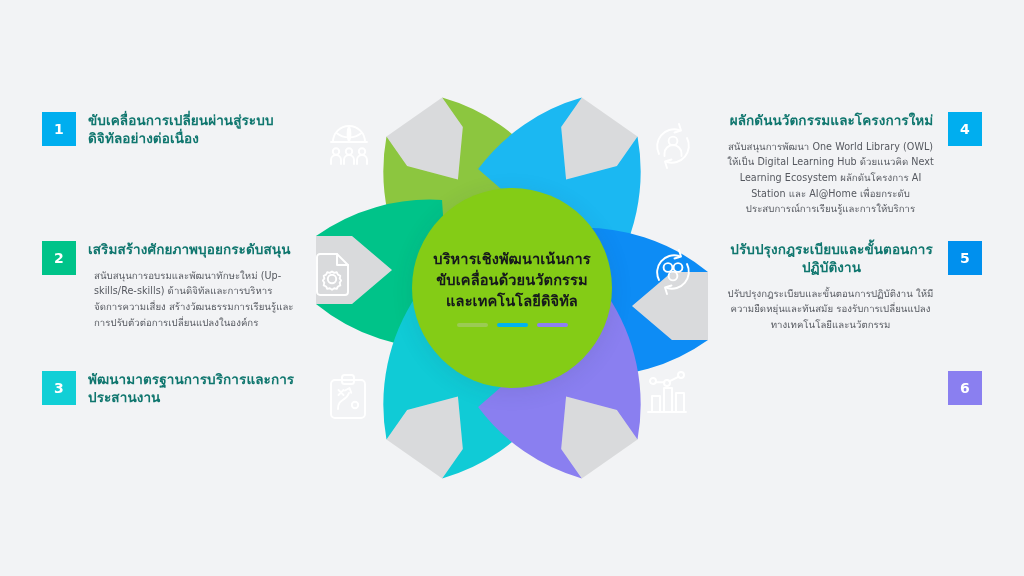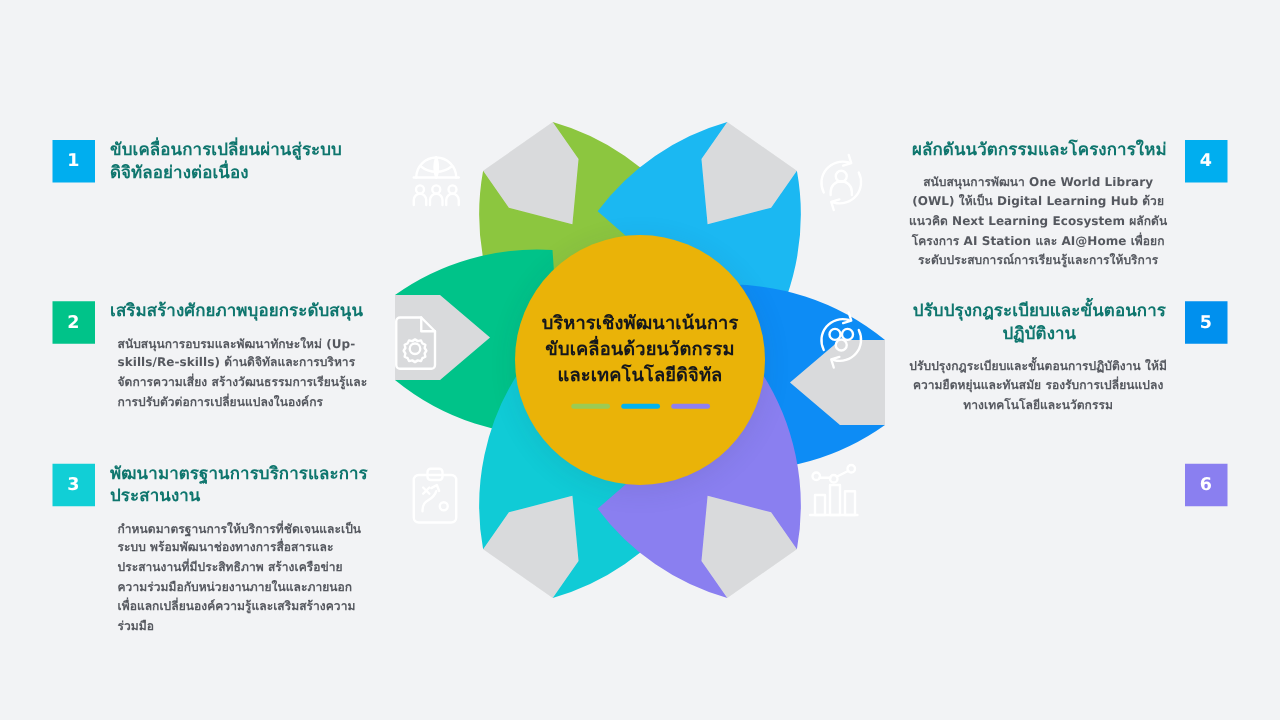--- a/index.html
+++ b/index.html
@@ -30,38 +30,37 @@
   .item-right .txtwrap{ text-align:center; }
 
   .item-title{
     font-size:13.5px; font-weight:700; color:#0f766e;
     line-height:1.33; letter-spacing:.1px;
   }
   .item-body{
     margin-top:9px;
     font-size:9.6px; color:#55585f; line-height:1.62;
     letter-spacing:.05px;
-    font-weight:bold;
   }
   .item-left .item-body{ padding-left:6px; }
   .item-right .item-body{ padding-right:2px; }
 
   
   .wheel{
     position:absolute; left:50%; top:288px;
     transform:translate(-50%,-50%);
     width:520px; height:460px;
   }
   .wheel svg{ display:block; width:100%; height:100%; }
 
   .center-circle{
     position:absolute; left:50%; top:50%;
     transform:translate(-50%,-50%);
     width:200px; height:200px; border-radius:50%;
-    background:#eab308;
+    background:#84cc16;
     box-shadow:0 4px 22px rgba(40,50,80,.10);
     display:flex; flex-direction:column;
     align-items:center; justify-content:center;
     text-align:center;
   }
   .center-title{
     font-size:14.6px; font-weight:700; color:#15171c;
     line-height:1.42; letter-spacing:.1px; width:176px;
   }
   .accents{ margin-top:11px; display:flex; gap:9px; }
@@ -84,21 +83,20 @@
     <div class="txtwrap">
       <div class="item-title">เสริมสร้างศักยภาพบุอยกระดับสนุน</div>
       <div class="item-body">สนับสนุนการอบรมและพัฒนาทักษะใหม่ (Up-skills/Re-skills) ด้านดิจิทัลและการบริหารจัดการความเสี่ยง สร้างวัฒนธรรมการเรียนรู้และการปรับตัวต่อการเปลี่ยนแปลงในองค์กร</div>
     </div>
   </div>
 
   <div class="item item-left" style="top:371px">
     <div class="badge" style="background: rgb(17, 207, 214);">3</div>
     <div class="txtwrap">
       <div class="item-title">พัฒนามาตรฐานการบริการและการประสานงาน</div>
-      <div class="item-body">กำหนดมาตรฐานการให้บริการที่ชัดเจนและเป็นระบบ พร้อมพัฒนาช่องทางการสื่อสารและประสานงานที่มีประสิทธิภาพ สร้างเครือข่ายความร่วมมือกับหน่วยงานภายในและภายนอก เพื่อแลกเปลี่ยนองค์ความรู้และเสริมสร้างความร่วมมือ</div>
     </div>
   </div>
 
 </div>
 
 <div class="col col-right">
 
   <div class="item item-right" style="top:112px">
     <div class="badge" style="background: rgb(0, 174, 239);">4</div>
     <div class="txtwrap">

